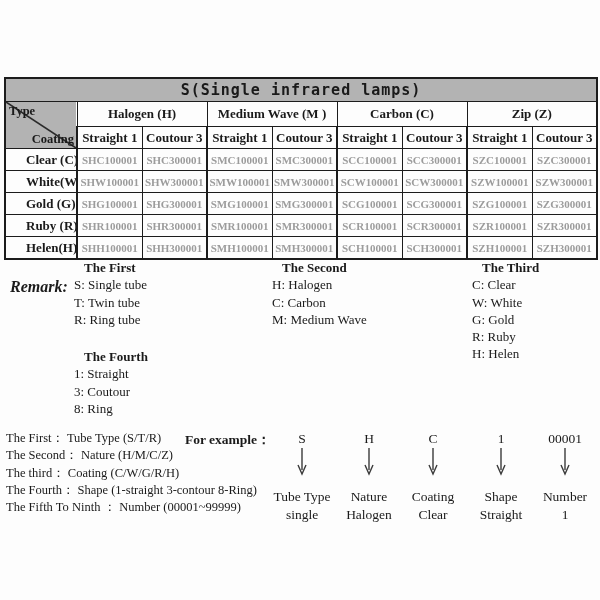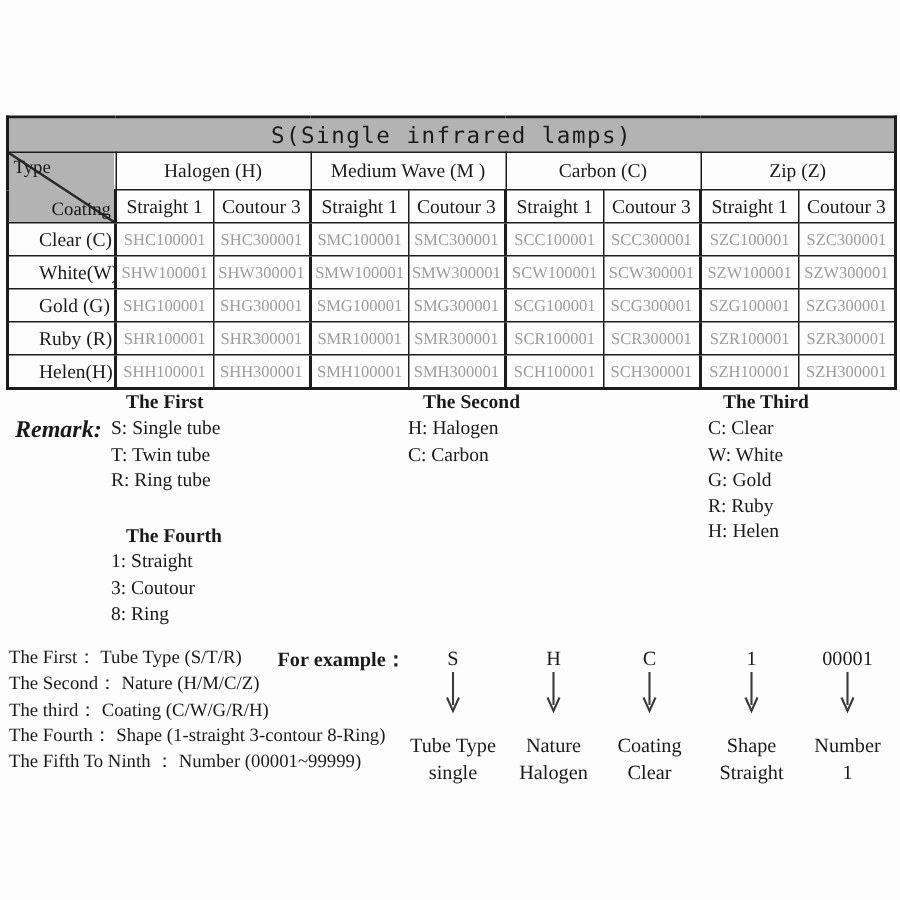--- a/index.html
+++ b/index.html
@@ -22,21 +22,21 @@
 
   
   .lamp-table{
     position:absolute;left:4px;top:77px;width:592px;
     border-collapse:collapse;table-layout:fixed;
     border:2px solid var(--border);
   }
   .lamp-table th,.lamp-table td{
     border:1px solid var(--border);
     overflow:hidden;white-space:nowrap;
-    font-weight:normal;
+    font-weight:bold;
     padding:0;
   }
   .title-cell{
     background:var(--header-bg);
     font-family:"DejaVu Sans Mono", monospace;
     font-size:15px;letter-spacing:1px;
     height:22px;text-align:center;
     border-bottom:2px solid var(--border);
   }
   .grp-h{
@@ -215,20 +215,21 @@
   <div class="rk-col rk-c1b">
       <div class="rk-head">The Fourth</div>
       <div class="rk-item">1: Straight</div>
       <div class="rk-item">3: Coutour</div>
       <div class="rk-item">8: Ring</div>
     </div>
   <div class="rk-col rk-c2">
       <div class="rk-head">The Second</div>
       <div class="rk-item">H: Halogen</div>
       <div class="rk-item">C: Carbon</div>
+      <div class="rk-item">M: Medium Wave</div>
     </div>
   <div class="rk-col rk-c3">
       <div class="rk-head">The Third</div>
       <div class="rk-item">C: Clear</div>
       <div class="rk-item">W: White</div>
       <div class="rk-item">G: Gold</div>
       <div class="rk-item">R: Ruby</div>
       <div class="rk-item">H: Helen</div>
     </div>
 

